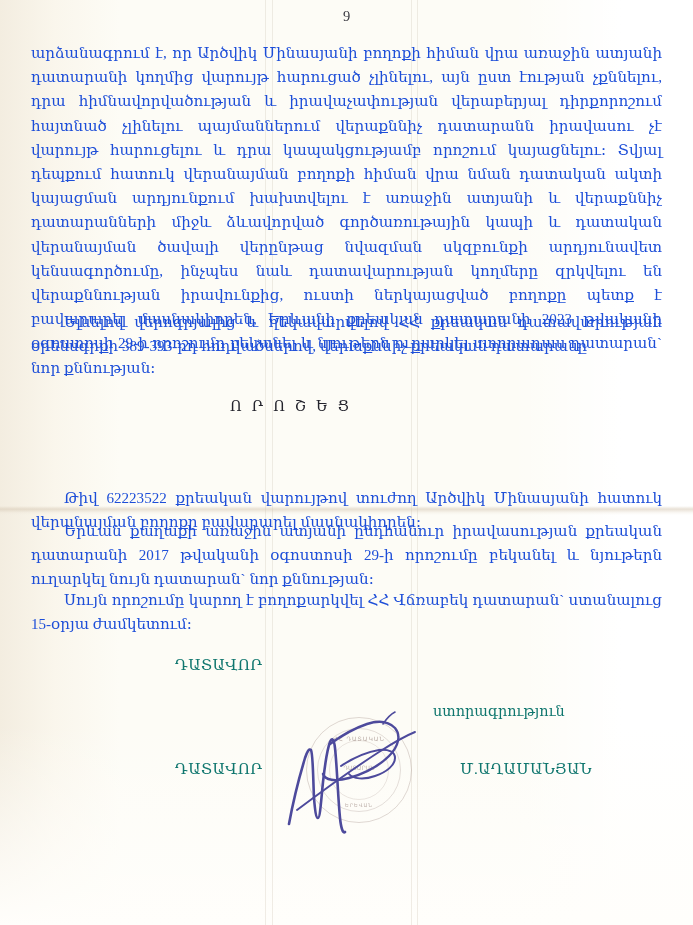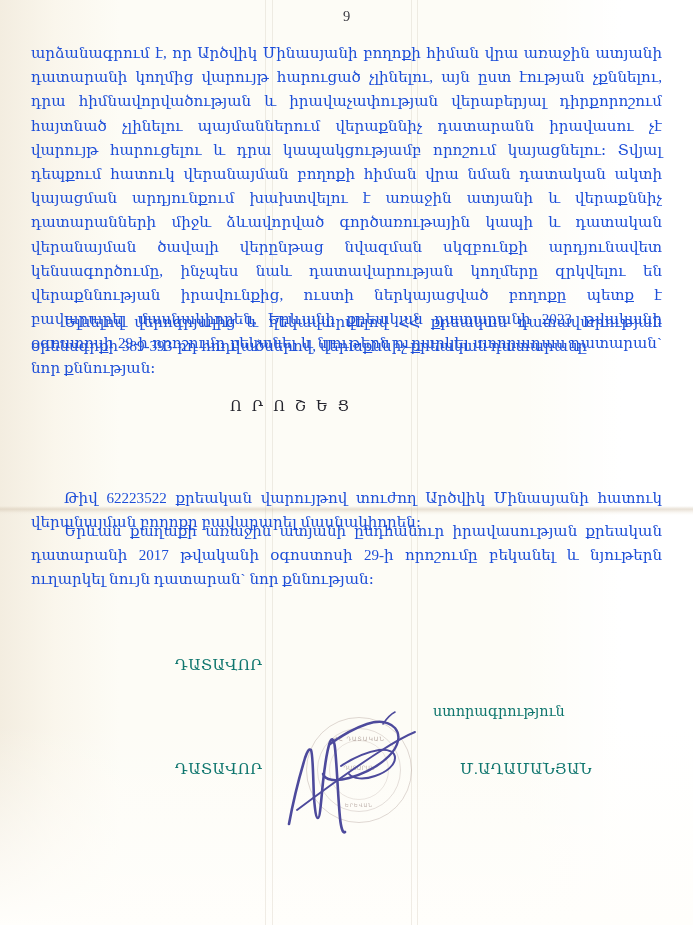--- a/index.html
+++ b/index.html
@@ -204,20 +204,21 @@
   <div class="body-text para-1">արձանագրում է, որ Արծվիկ Մինասյանի բողոքի հիման վրա առաջին ատյանի դատարանի կողմից վարույթ հարուցած չլինելու, այն ըստ էության չքննելու, դրա հիմնավորվածության և իրավաչափության վերաբերյալ դիրքորոշում հայտնած չլինելու պայմաններում վերաքննիչ դատարանն իրավասու չէ վարույթ հարուցելու և դրա կապակցությամբ որոշում կայացնելու։ Տվյալ դեպքում հատուկ վերանայման բողոքի հիման վրա նման դատական ակտի կայացման արդյունքում խախտվելու է առաջին ատյանի և վերաքննիչ դատարանների միջև ձևավորված գործառութային կապի և դատական վերանայման ծավալի վերընթաց նվազման սկզբունքի արդյունավետ կենսագործումը, ինչպես նաև դատավարության կողմերը զրկվելու են վերաքննության իրավունքից, ուստի ներկայացված բողոքը պետք է բավարարել մասնակիորեն, Երևանի քրեական դատարանի 2023 թվականի օգոստոսի 29-ի որոշումը բեկանել և նյութերն ուղարկել ստորադաս դատարան` նոր քննության։</div>
 
   <div class="body-text para-2 indent">Ելնելով վերոգրյալից և ղեկավարվելով ՀՀ քրեական դատավարության օրենսգրքի 389-393-րդ հոդվածներով, վերաքննիչ քրեական դատարանը</div>
 
   <div class="ruling-heading">Ո Ր Ո Շ Ե Ց</div>
 
   <div class="body-text para-3 indent">Թիվ 62223522 քրեական վարույթով տուժող Արծվիկ Մինասյանի հատուկ վերանայման բողոքը բավարարել մասնակիորեն։</div>
 
   <div class="body-text para-4 indent">Երևան քաղաքի առաջին ատյանի ընդհանուր իրավասության քրեական դատարանի 2017 թվականի օգոստոսի 29-ի որոշումը բեկանել և նյութերն ուղարկել նույն դատարան` նոր քննության։</div>
 
+  <div class="body-text para-5 indent">Սույն որոշումը կարող է բողոքարկվել ՀՀ Վճռաբեկ դատարան` ստանալուց 15-օրյա ժամկետում։</div>
 
   <div class="sig-row-1">
     <div class="sig-label judge-1">ԴԱՏԱՎՈՐ</div>
     <div class="sig-label signature-word">ստորագրություն</div>
   </div>
 
 
   <div class="seal">
     <div class="seal-text-top">ՀՀ ԴԱՏԱԿԱՆ</div>
     <div class="seal-center">ԴԱՏԱՐԱՆ</div>

